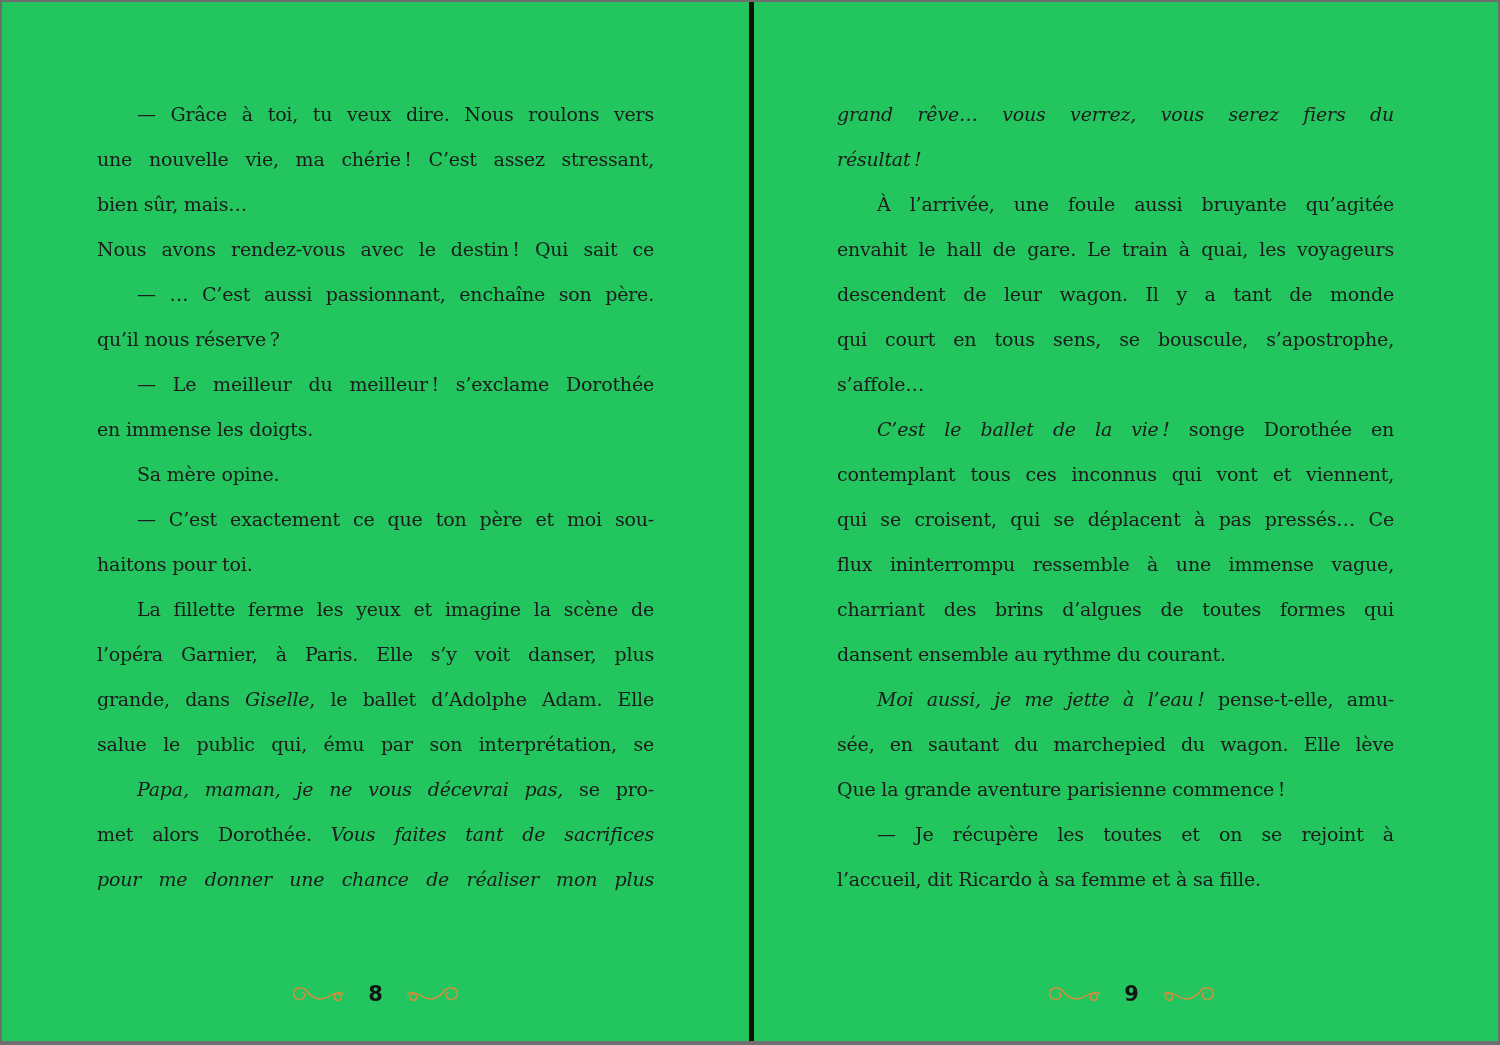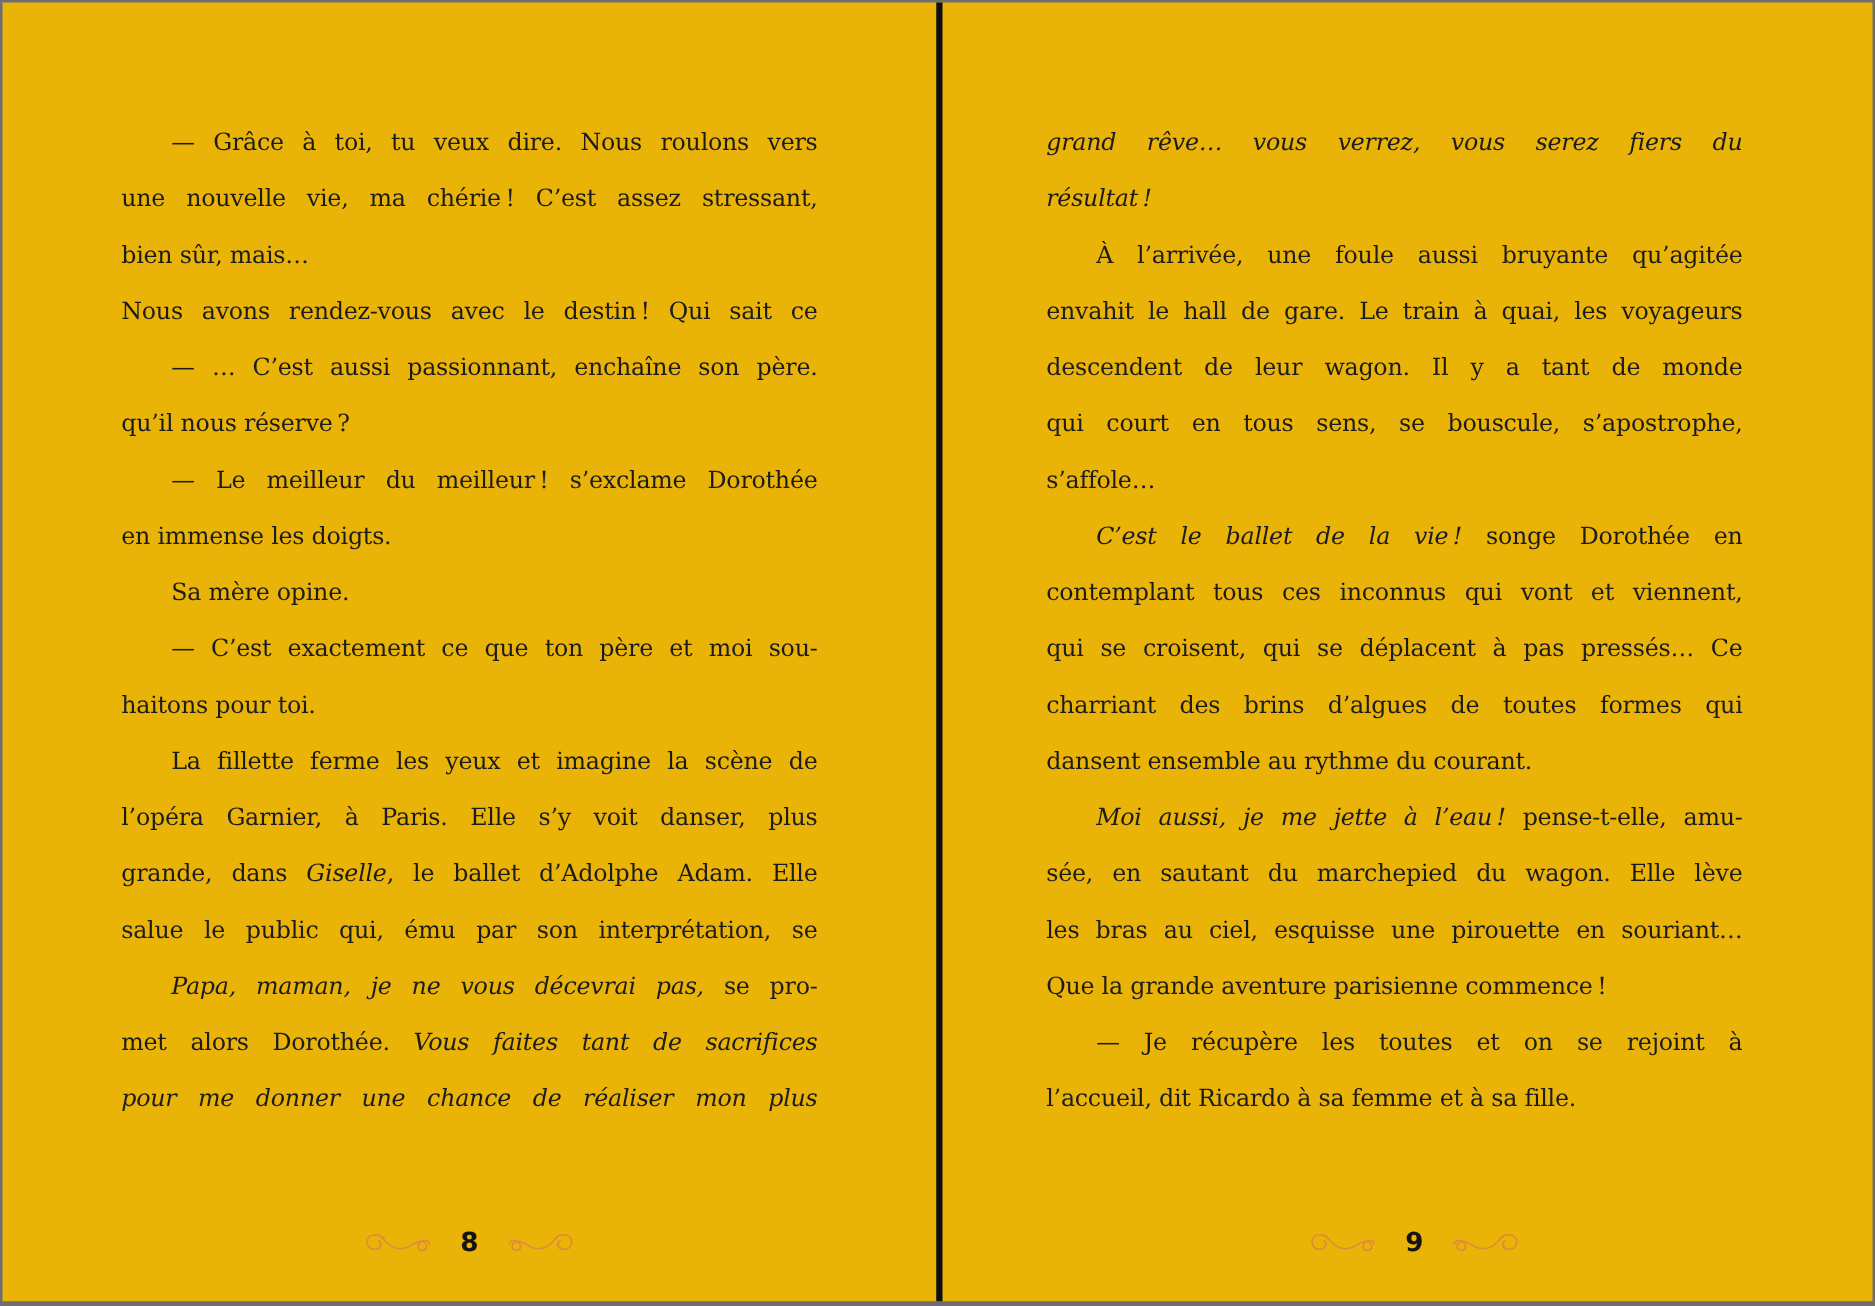--- a/index.html
+++ b/index.html
@@ -6,21 +6,21 @@
     margin: 0; padding: 0;
     width: 1500px; height: 1045px;
     background: #ffffff;
     overflow: hidden;
   }
   .spread {
     position: absolute; inset: 0;
     box-sizing: border-box;
     border: 2px solid #6e6e6e;
     border-bottom-width: 4px;
-    background: #eab308;
+    background: #22c55e;
     text-decoration: underline;
   }
   .gutter {
     position: absolute; top: 0; bottom: 0;
     left: 747px; width: 5px;
     background: #0e0e0e;
   }
   .page {
     position: absolute; top: 0; height: 100%; width: 750px;
   }
@@ -121,25 +121,25 @@
         <div class="line"><span class="it">grand rêve… vous verrez, vous serez fiers du</span></div>
         <div class="line last"><span class="it">résultat !</span></div>
         <div class="line indent"><span class="rm">À l’arrivée, une foule aussi bruyante qu’agitée</span></div>
         <div class="line"><span class="rm">envahit le hall de gare. Le train à quai, les voyageurs</span></div>
         <div class="line"><span class="rm">descendent de leur wagon. Il y a tant de monde</span></div>
         <div class="line"><span class="rm">qui court en tous sens, se bouscule, s’apostrophe,</span></div>
         <div class="line last"><span class="rm">s’affole…</span></div>
         <div class="line indent"><span class="it">C’est le ballet de la vie !</span><span class="rm"> songe Dorothée en</span></div>
         <div class="line"><span class="rm">contemplant tous ces inconnus qui vont et viennent,</span></div>
         <div class="line"><span class="rm">qui se croisent, qui se déplacent à pas pressés… Ce</span></div>
+        <div class="line"><span class="rm">flux ininterrompu ressemble à une immense vague,</span></div>
         <div class="line"><span class="rm">charriant des brins d’algues de toutes formes qui</span></div>
         <div class="line last"><span class="rm">dansent ensemble au rythme du courant.</span></div>
         <div class="line indent"><span class="it">Moi aussi, je me jette à l’eau !</span><span class="rm"> pense-t-elle, amu-</span></div>
         <div class="line"><span class="rm">sée, en sautant du marchepied du wagon. Elle lève</span></div>
-        <div class="line"><span class="rm">les bras au ciel, esquisse une pirouette en souriant…</span></div>
         <div class="line last"><span class="rm">Que la grande aventure parisienne commence !</span></div>
         <div class="line indent"><span class="rm">— Je récupère les toutes et on se rejoint à</span></div>
         <div class="line last"><span class="rm">l’accueil, dit Ricardo à sa femme et à sa fille.</span></div>
       </div>
     <div class="footer">
       <span class="flourish">
         <svg viewBox="0 0 104 40" fill="none" stroke="currentColor" stroke-width="2.6" stroke-linecap="round">
           <path d="M30 12 C 21 2 5 5 3.5 15 C 2 24 10 31 19 28.5 C 26 26.5 28 18.5 22 15.5"></path>
           <path d="M29 12 C 41 26 55 32 69 25 C 77 21 85 14.5 92 16.5 C 100.5 19 101 29.5 92.5 30.5 C 84.5 31.5 82 22 89.5 17 C 95.5 13 102.5 15 103.5 20.5"></path>
         </svg>

